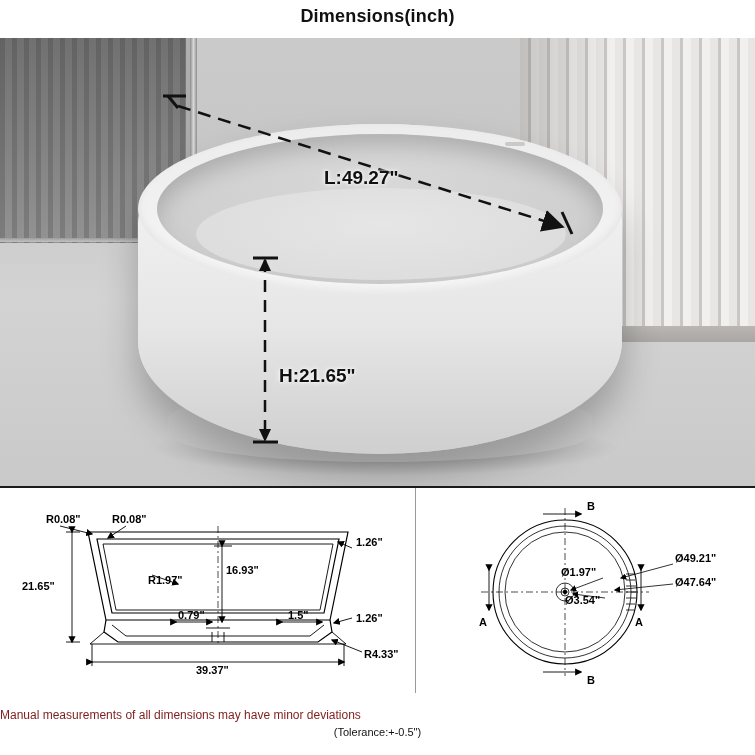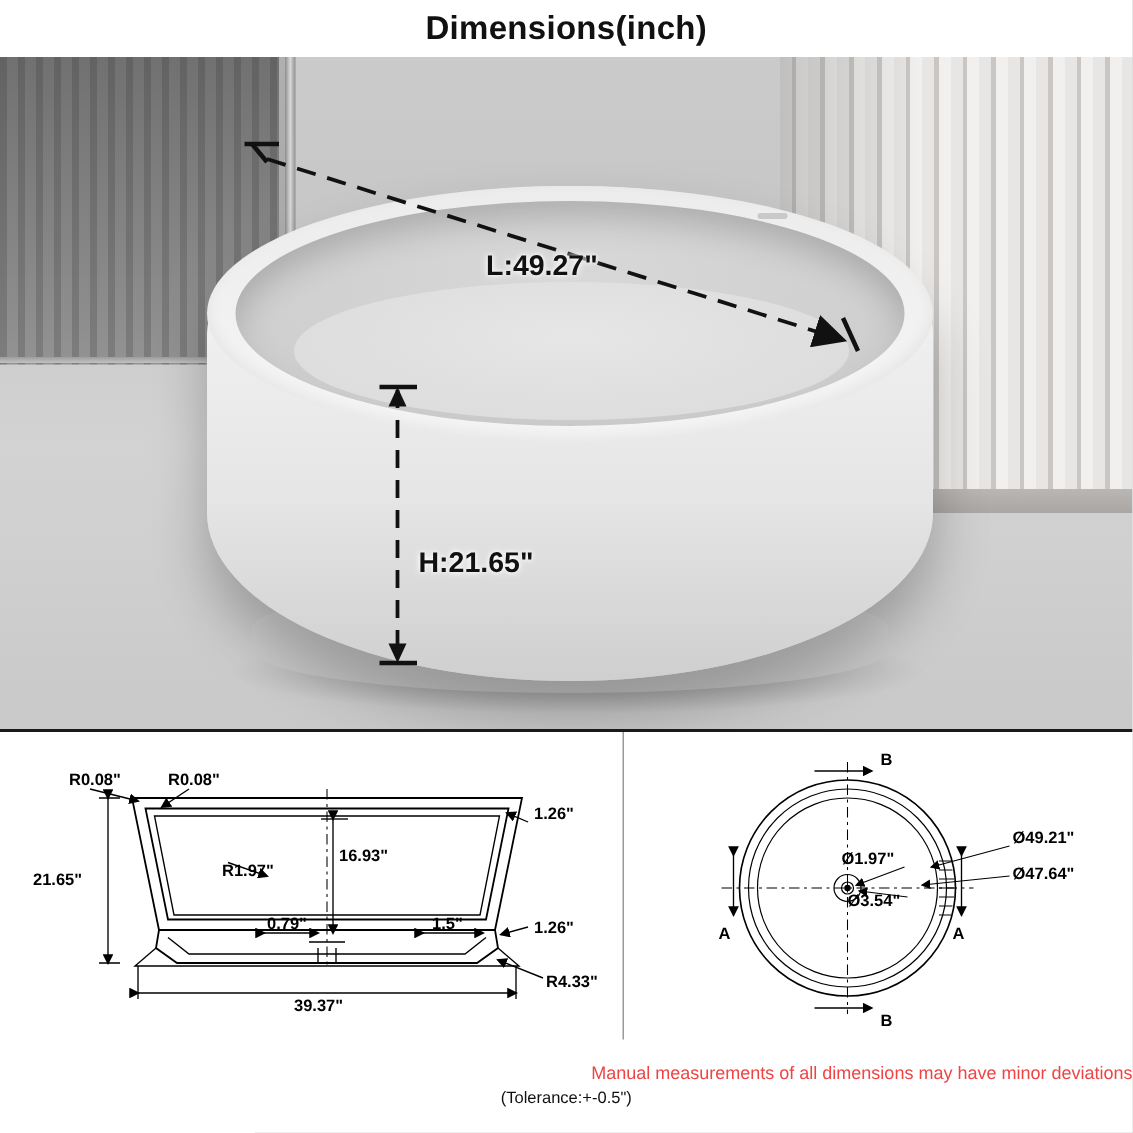--- a/index.html
+++ b/index.html
@@ -9,21 +9,21 @@
     font-family:"Liberation Sans", sans-serif;
     overflow:hidden;
     position:relative;
   }
   #root{position:relative;width:755px;height:755px;}
 
   
   .title{
     position:absolute;left:0;top:6px;width:755px;
     text-align:center;
-    font-size:22px;font-weight:bold;color:#111;
+    font-size:18px;font-weight:bold;color:#111;
     letter-spacing:.2px;
   }
 
   
   .photo{
     position:absolute;left:0;top:38px;width:755px;height:448px;
     overflow:hidden;
     background:#cfcfcf;
   }
   
@@ -130,22 +130,22 @@
   .drawings{
     position:absolute;left:0;top:486px;width:755px;height:269px;background:#fff;
   }
   .divider{
     position:absolute;left:0;top:0;width:755px;height:2px;background:#1a1a1a;
   }
   .vdivider{
     position:absolute;left:415px;top:2px;width:1px;height:205px;background:#9a9a9a;
   }
   .note1{
-    position:absolute;left:0;top:222px;width:755px;text-align:right;
-    font-size:12px;color:#ef4444;
+    position:absolute;left:0;top:222px;width:755px;text-align:left;
+    font-size:12px;color:#7f1d1d;
   }
   .note2{
     position:absolute;left:0;top:240px;width:755px;text-align:center;
     font-size:11px;color:#111;
   }
   svg{display:block;}
   .dim-txt{font-family:"Liberation Sans",sans-serif;font-size:11px;fill:#000;font-weight:bold;}
 </style>
 </head>
 <body>

